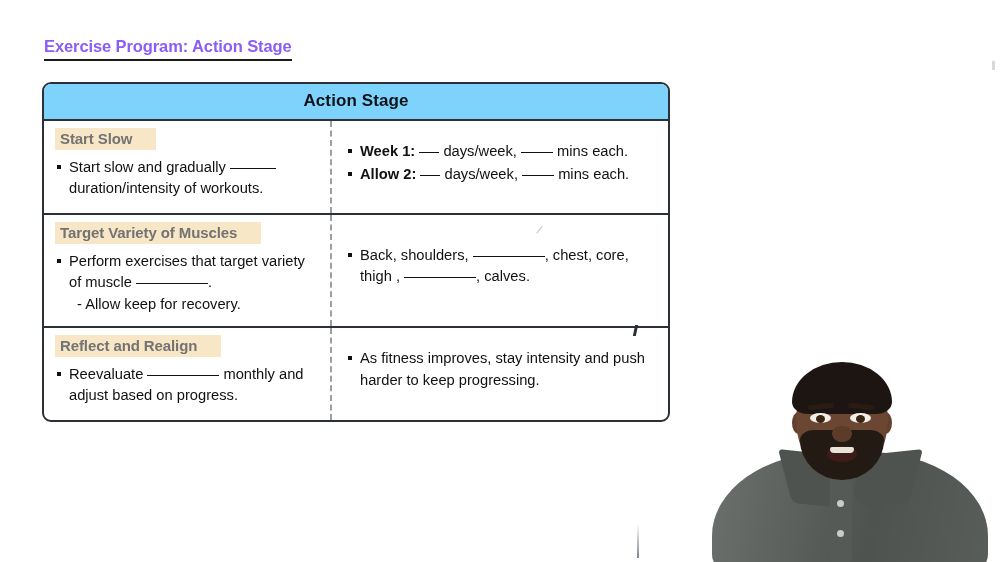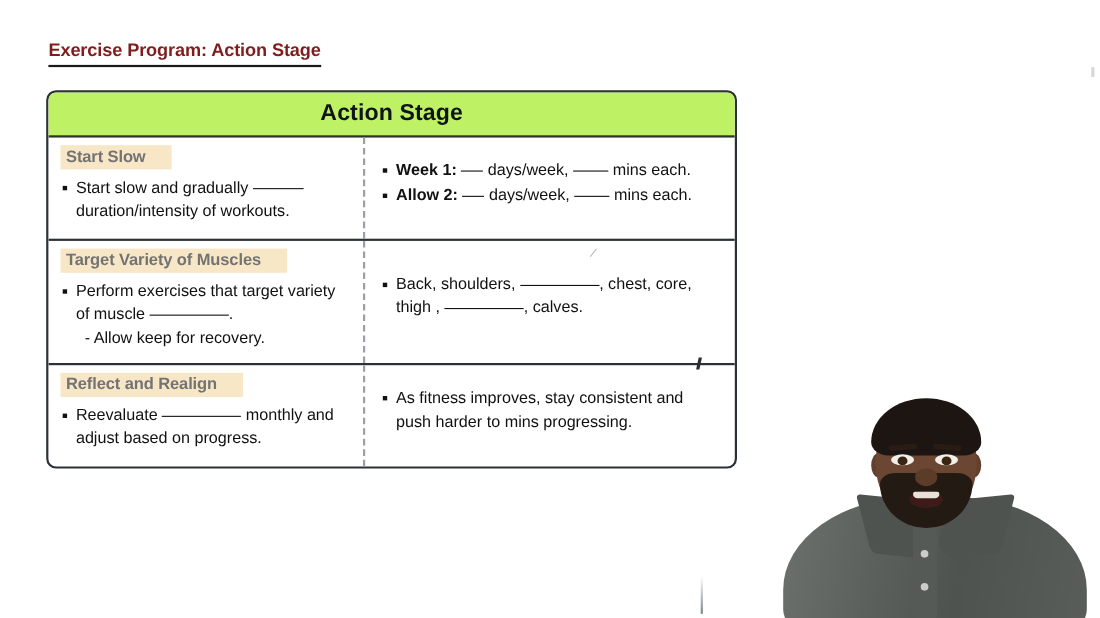--- a/index.html
+++ b/index.html
@@ -17,44 +17,44 @@
   }
 
   
   .slide-title {
     position: absolute;
     left: 44px;
     top: 37px;
     font-size: 16.5px;
     font-weight: bold;
     letter-spacing: -0.1px;
-    color: #7f1d1d;
+    color: #8b5cf6;
     padding-bottom: 3px;
     border-bottom: 2px solid #1a1a1a;
     white-space: nowrap;
   }
 
   
   .table-wrap {
     position: absolute;
     left: 42px;
     top: 82px;
     width: 628px;
     border: 2.5px solid #2b3136;
     border-radius: 9px;
     background: #ffffff;
     box-sizing: border-box;
     overflow: hidden;
   }
 
   .table-header {
-    background: #bef264;
+    background: #7dd3fc;
     border-bottom: 2px solid #2b3136;
     text-align: center;
-    font-size: 21px;
+    font-size: 17px;
     font-weight: bold;
     color: #101418;
     padding: 7px 0 8px 0;
     letter-spacing: 0.1px;
   }
 
   .t-row {
     display: flex;
     position: relative;
     border-bottom: 2px solid #2b3136;
@@ -346,21 +346,21 @@
             <li>Back, shoulders, <span class="blank b-xl"></span>, chest, core, thigh  , <span class="blank b-xl"></span>, calves.</li>
           </ul>
         </div>
       </div>
       <div class="t-row">
         <div class="cell-left"><div class="row-title">Reflect and Realign</div><ul class="bullet-list">
             <li>Reevaluate <span class="blank b-xl"></span> monthly and adjust based on progress.</li>
           </ul></div>
         <div class="cell-right">
           <ul class="bullet-list">
-            <li>As fitness improves, stay consistent and push harder to mins progressing.</li>
+            <li>As fitness improves, stay intensity and push harder to keep progressing.</li>
           </ul>
         </div>
       </div>
     </div>
 </div>
 
 <div class="ann ann-a"></div>
 <div class="ann ann-b"></div>
 <div class="ann ann-c"></div>
 <div class="ann ann-d"></div>

